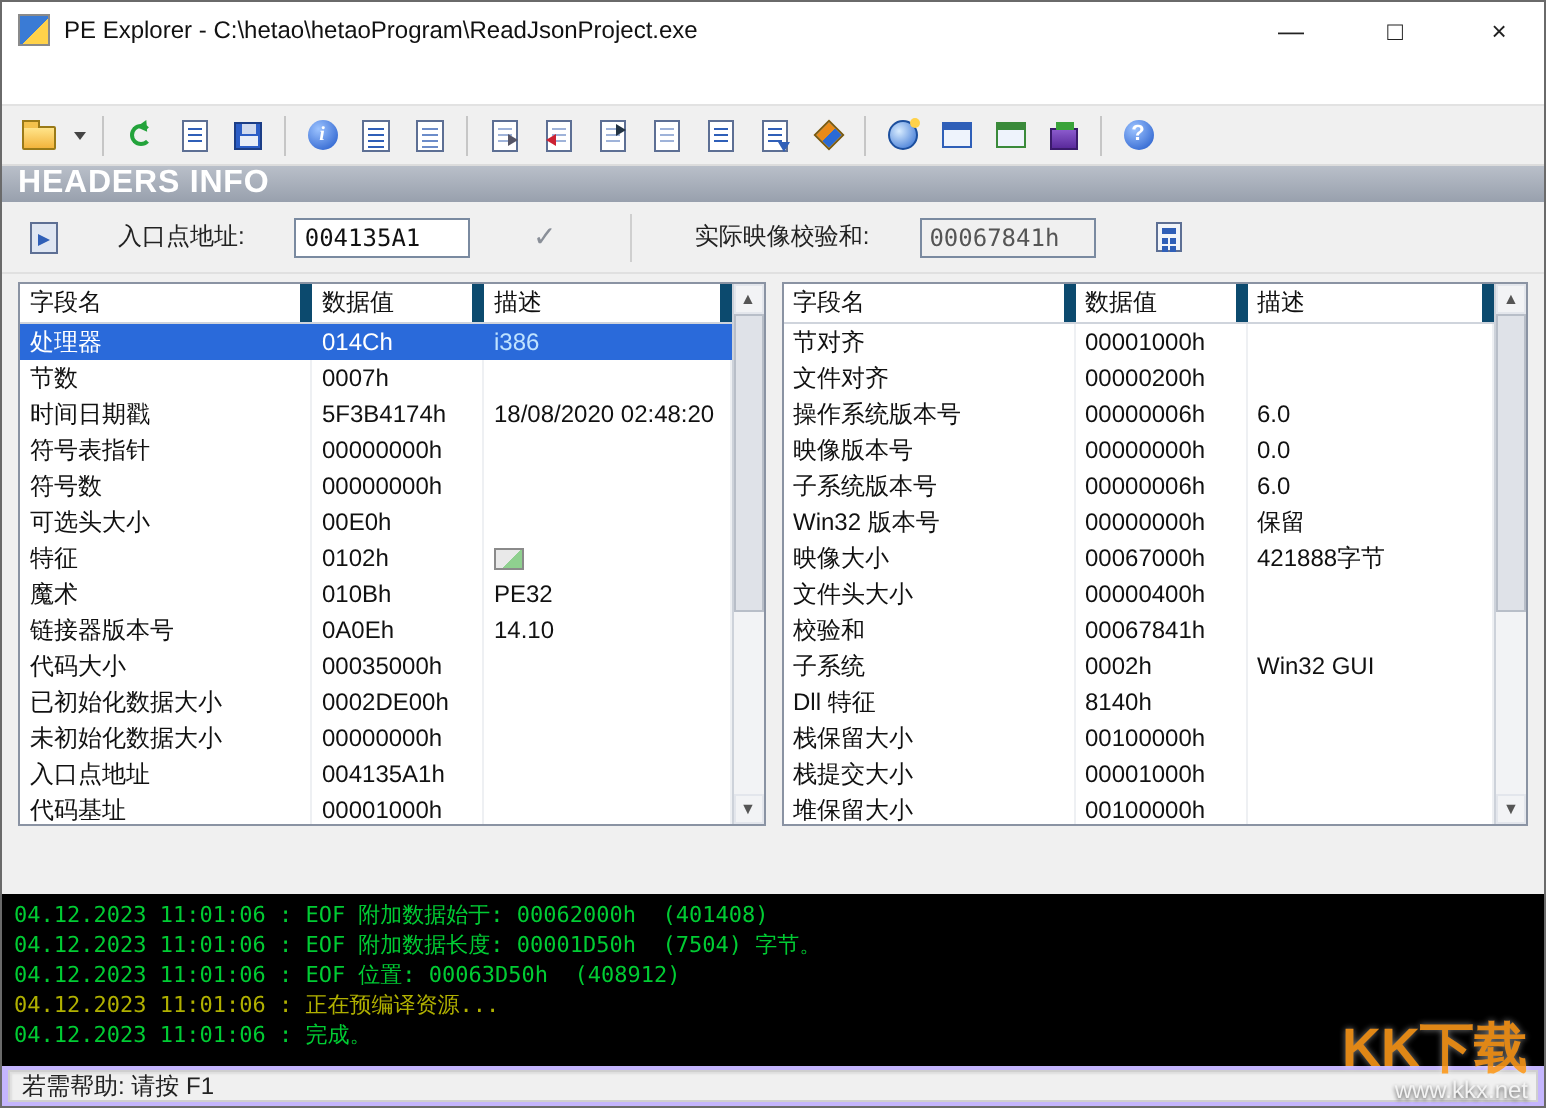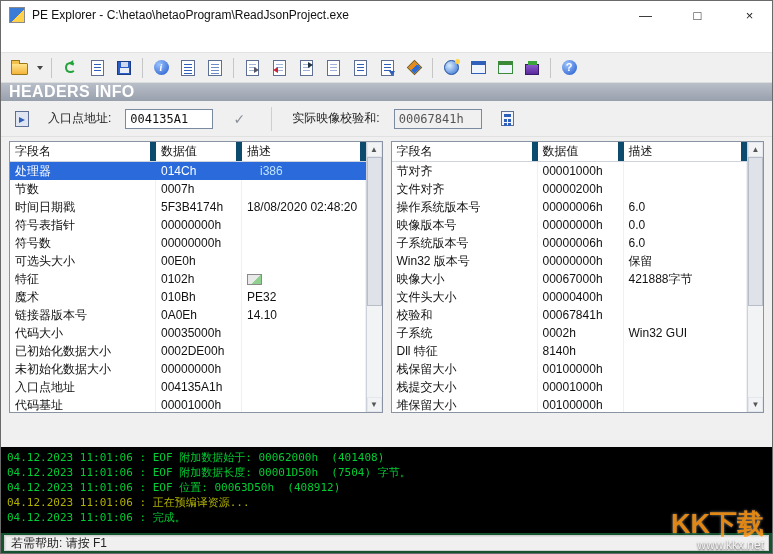--- a/index.html
+++ b/index.html
@@ -54,21 +54,21 @@
   .i-globe { width: 15px; height: 15px; border-radius: 50%; background: radial-gradient(circle at 35% 35%, #d8ecff, #2d6bd0); border: 1px solid #1c4f9e; }
   .i-globe::after { content: ""; position: absolute; right: -2px; top: -2px; width: 5px; height: 5px; background: #ffd24a; border-radius: 50%; }
   .i-grid { width: 15px; height: 13px; background: #eef3fc; border: 1px solid #2f5fb8; }
   .i-grid::before { content: ""; position: absolute; left: 0; right: 0; top: 0; height: 3px; background: #2f5fb8; }
   .i-grid.v2 { border-color: #3a8a3a; } .i-grid.v2::before { background: #3a8a3a; }
   .i-pack { width: 14px; height: 11px; background: linear-gradient(#8a5acc, #5a2a9c); border: 1px solid #3a1a6c; margin-top: 4px; }
   .i-pack::before { content: ""; position: absolute; left: 2px; top: -4px; width: 9px; height: 4px; background: #3aa33a; }
   
   .sec { flex: none; height: 18px; background: linear-gradient(180deg, #b9bfc9, #98a0ad); color: #fff; font-weight: bold; font-size: 16px; letter-spacing: .4px; display: flex; align-items: center; padding: 0 8px; }
   
-  .entryrow { flex: none; height: 36px; display: flex; align-items: center; gap: 14px; padding: 0 9px; border-bottom: 1px solid #e0e0e0; }
+  .entryrow { flex: none; height: 36px; display: flex; align-items: center; gap: 25px; padding: 0 9px; border-bottom: 1px solid #e0e0e0; }
   .mini-btn { height: 22px; min-width: 24px; border: 1px solid transparent; background: transparent; display: flex; align-items: center; justify-content: center; padding: 0 2px; }
   .i-entry { width: 14px; height: 16px; background: #dfe6f2; border: 1px solid #5d6f94; }
   .i-entry::after { content: ""; position: absolute; left: 3px; top: 5px; border: 3px solid transparent; border-left: 6px solid #2f5fb8; }
   .i-check::after { content: "✓"; color: #8a8f98; font: bold 14px "DejaVu Sans", sans-serif; }
   .i-calc { width: 13px; height: 15px; background: #f2f5fa; border: 1px solid #5d6f94; }
   .i-calc::before { content: ""; position: absolute; left: 2px; top: 2px; right: 2px; height: 3px; background: #2f5fb8; }
   .i-calc::after { content: ""; position: absolute; left: 2px; top: 7px; width: 3px; height: 3px; background: #2f5fb8; box-shadow: 4px 0 #2f5fb8, 0 4px #2f5fb8, 4px 4px #2f5fb8; }
   .e-label { font-size: 12px; color: #222; white-space: nowrap; }
   .field { height: 20px; width: 88px; border: 1px solid #7a8aa0; background: #fff; font: 12px "DejaVu Sans Mono", monospace; padding: 0 4px; color: #111; }
   .field.ro { background: #f0f0f0; color: #555; }
@@ -77,31 +77,31 @@
   .tables { flex: none; height: 284px; display: flex; gap: 8px; padding: 4px 8px 8px; }
   .table { flex: 1; display: flex; background: #fff; border: 1px solid #8a93a3; overflow: hidden; }
   .tmain { flex: 1; display: flex; flex-direction: column; overflow: hidden; }
   .thead { flex: none; display: grid; grid-template-columns: 146px 86px 1fr; height: 20px; border-bottom: 1px solid #cfd4dc; background: #fff; }
   .thead > div { padding: 2px 5px; font-size: 12px; color: #111; border-right: 6px solid #0c4a6e; display: flex; align-items: center; overflow: hidden; }
   .tbody { flex: 1; overflow: hidden; }
   .trow { display: grid; grid-template-columns: 146px 86px 1fr; height: 18px; text-align: center; }
   .trow > div { padding: 1px 5px; font-size: 12px; line-height: 15px; border-right: 1px solid #eef0f3; white-space: nowrap; overflow: hidden; color: #111; display: flex; align-items: center; gap: 3px; }
   .trow.selected { background: #2a6ada; }
   .trow.selected > div { color: #fff; border-right-color: #2a6ada; }
-  .trow.selected .c3 { color: #bfe3ff; margin-left: 13px; }
+  .trow.selected .c3 { color: #bfe3ff; }
   .cell-icon { width: 15px; height: 11px; flex: none; background: linear-gradient(135deg, #e9e9e9 0 55%, #8fd08f 55%); border: 1px solid #8a8a8a; }
   .vscroll { flex: none; width: 16px; border-left: 1px solid #cdd2da; background: #f2f3f5; display: flex; flex-direction: column; }
   .sb-btn { flex: none; height: 15px; display: flex; align-items: center; justify-content: center; font-size: 8px; color: #555; border: 1px solid #e3e6ec; background: #f2f3f5; }
   .sb-track { flex: 1; position: relative; }
   .sb-thumb { position: absolute; left: 0; right: 0; top: 0; height: 62%; background: #dfe2e8; border: 1px solid #b8bec8; }
   
   .lowergap { flex: none; height: 26px; }
   .console { flex: none; height: 86px; background: #000; padding: 3px 6px; overflow: hidden; font-family: "DejaVu Sans Mono", monospace; font-size: 11px; }
   .cline { line-height: 15px; white-space: pre; }
-  .statusbar { flex: 1; display: flex; align-items: center; padding: 2px 3px; background: #14532d; }
+  .statusbar { flex: 1; display: flex; align-items: center; padding: 2px 3px; background: #c4b5fd; }
   .status-panel { flex: 1; height: 16px; line-height: 15px; font-size: 12px; color: #222; border: 1px solid #cfcfcf; background: #f0f0f0; padding: 0 6px; box-shadow: inset 1px 1px 1px rgba(0,0,0,.08); white-space: nowrap; overflow: hidden; }
   
   .watermark { position: absolute; right: 8px; bottom: 1px; text-align: right; pointer-events: none; }
   .wm1 { font-size: 27px; font-weight: bold; color: #ff9a1a; opacity: .88; text-shadow: 0 0 3px rgba(255,255,255,.55); line-height: 28px; }
   .wm2 { font-size: 12px; color: #f4f4f4; opacity: .9; text-shadow: 0 1px 2px #333; line-height: 14px; }
 </style>
 </head>
 <body>
 
 <div class="window">

